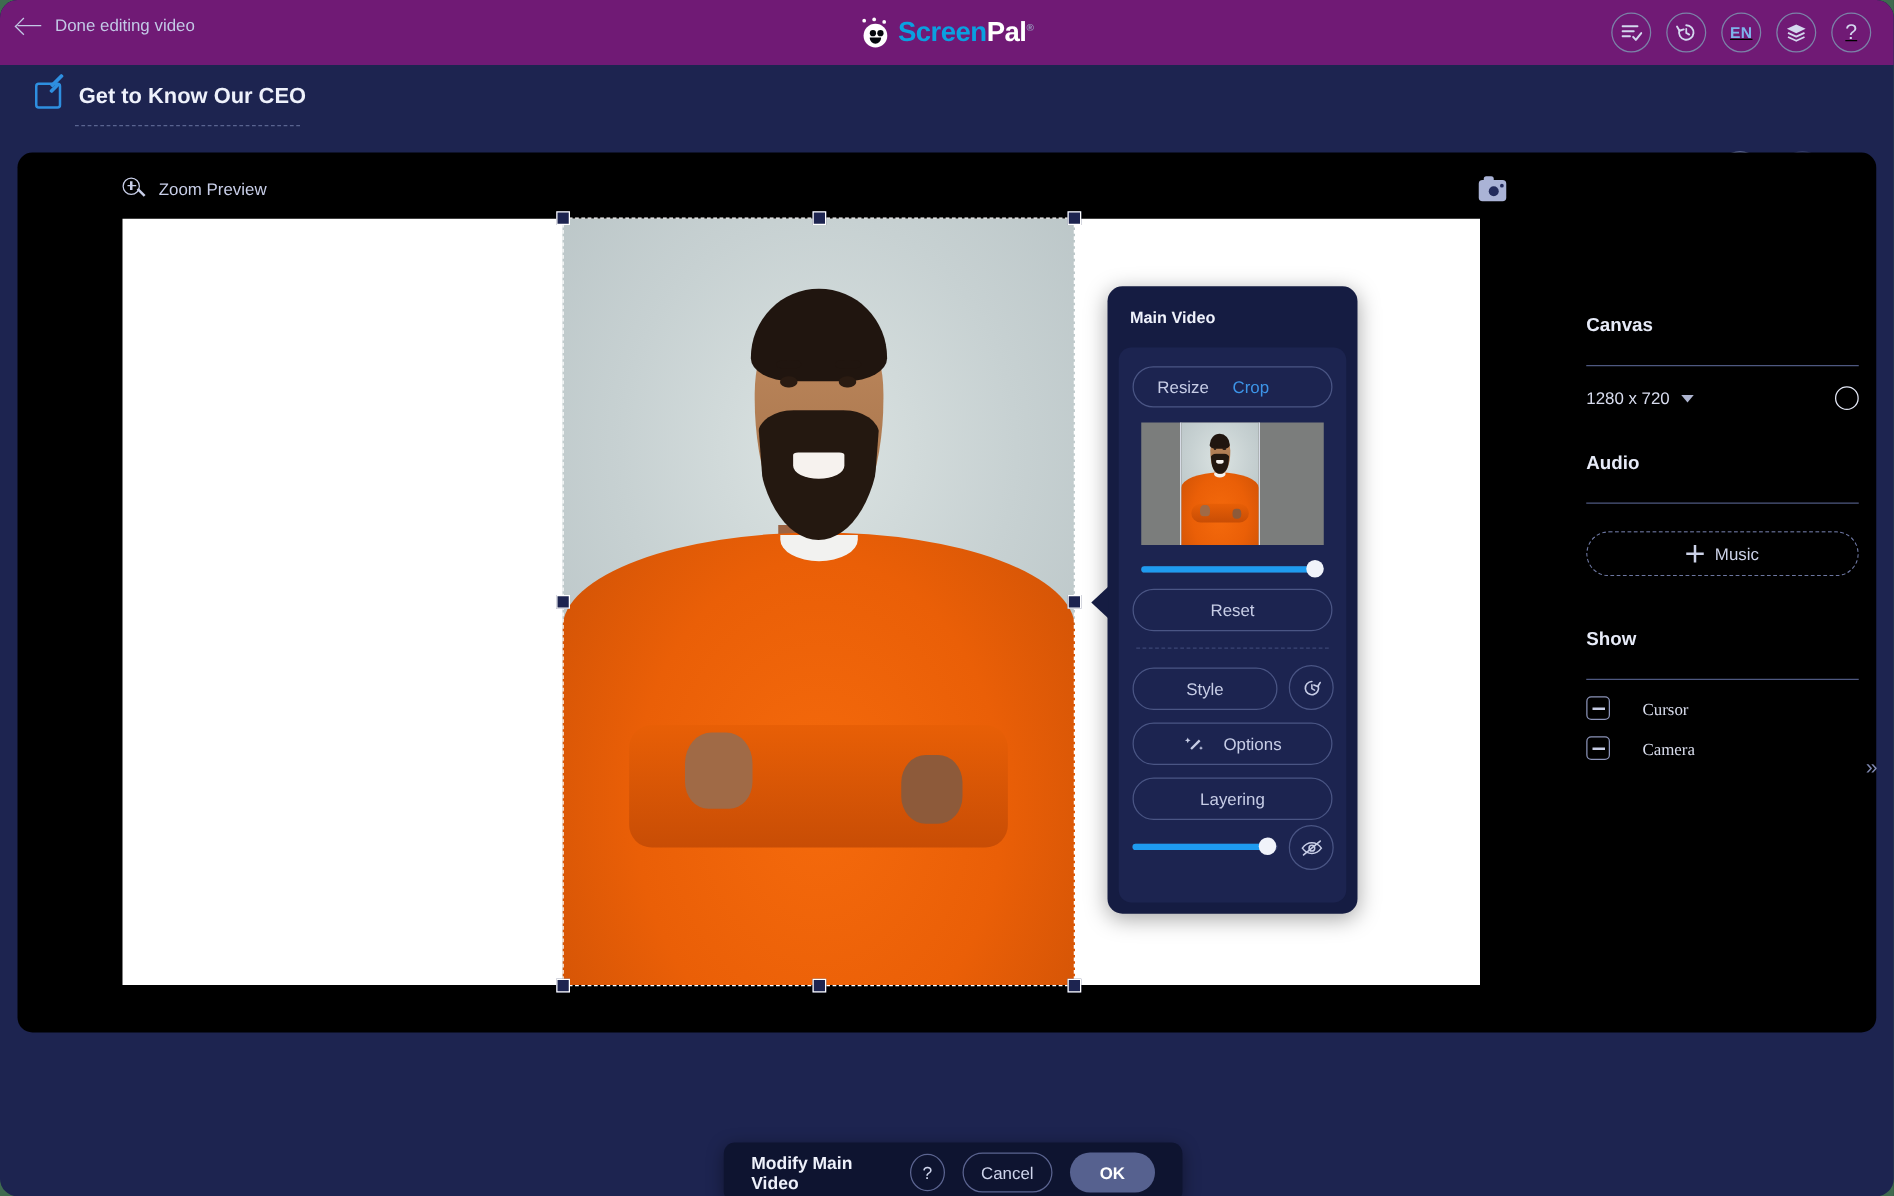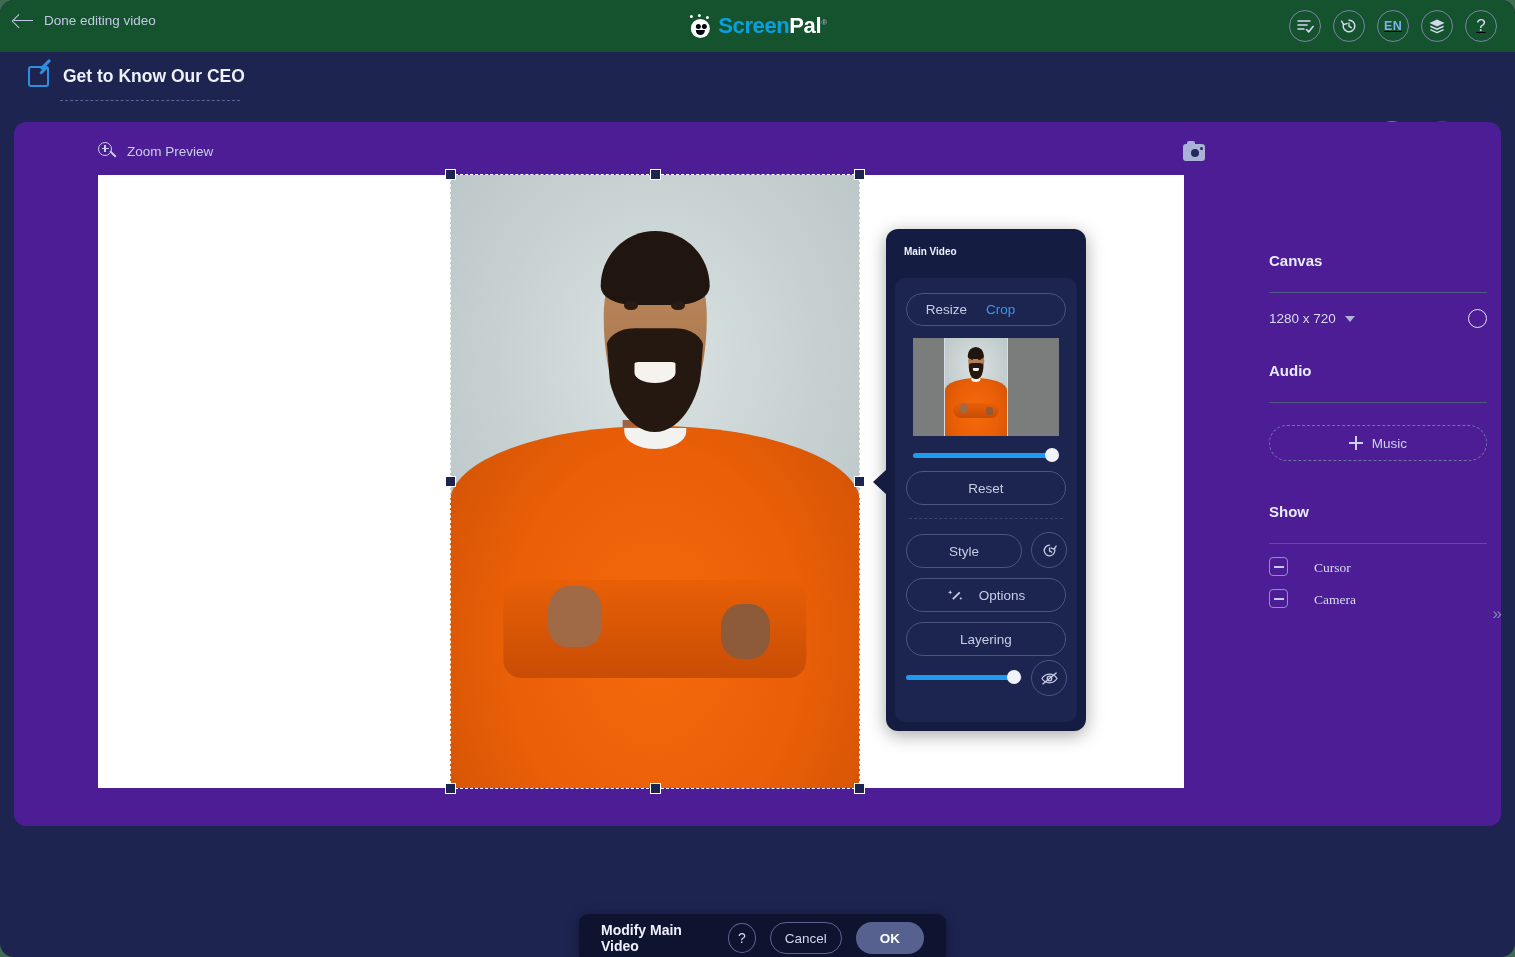--- a/index.html
+++ b/index.html
@@ -12,21 +12,21 @@
   #app {
     position: absolute; inset: 0;
     background: #1d2450;
     border-radius: 14px;
     overflow: hidden;
   }
 
   
   #topbar {
     position: absolute; top: 0; left: 0; right: 0; height: 52px;
-    background: #14532d;
+    background: #701a75;
     border-radius: 14px 14px 0 0;
   }
   #back-btn {
     position: absolute; left: 14px; top: 13px;
     display: flex; align-items: center; gap: 10px;
     color: #c3c9e6; font-size: 13.5px; cursor: pointer;
   }
   .arrow-left { width: 20px; height: 14px; position: relative; }
   .arrow-left::before {
     content: ""; position: absolute; left: 0; top: 6px;
@@ -121,21 +121,21 @@
   .ur-btn.dim { border-color: #3d4672; }
   .caret-down {
     width: 0; height: 0; border-left: 6px solid transparent;
     border-right: 6px solid transparent; border-top: 7px solid #aeb5d0;
     cursor: pointer;
   }
 
   
   #stage {
     position: absolute; left: 14px; top: 122px; width: 1487px; height: 704px;
-    background: #4c1d95; border-radius: 12px;
+    background: #000000; border-radius: 12px;
   }
   #zoom-preview {
     position: absolute; left: 84px; top: 20px;
     display: flex; align-items: center; gap: 10px;
     color: #c8cee8; font-size: 13.5px; cursor: pointer;
   }
   .mag-plus { width: 19px; height: 19px; position: relative; }
   .mag-plus .ring {
     position: absolute; left: 0; top: 0; width: 14px; height: 14px;
     border: 1.6px solid #c8cee8; border-radius: 50%;
@@ -270,21 +270,21 @@
     box-shadow: 0 4px 18px rgba(0,0,0,.35);
   }
   #mv-pointer {
     position: absolute; left: -13px; top: 240px;
     width: 0; height: 0;
     border-top: 13px solid transparent; border-bottom: 13px solid transparent;
     border-right: 14px solid #151c42;
   }
   #mv-title {
     position: absolute; left: 18px; top: 17px;
-    color: #eef1fb; font-size: 10px; font-weight: bold;
+    color: #eef1fb; font-size: 13px; font-weight: bold;
   }
   #mv-inner {
     position: absolute; left: 9px; top: 49px; width: 182px; height: 444px;
     background: #1c2450; border-radius: 10px;
   }
   .pill {
     border: 1.2px solid #4a5584; border-radius: 20px;
     height: 34px; display: flex; align-items: center; justify-content: center;
     color: #c7cde6; font-size: 13.5px; cursor: pointer;
   }

